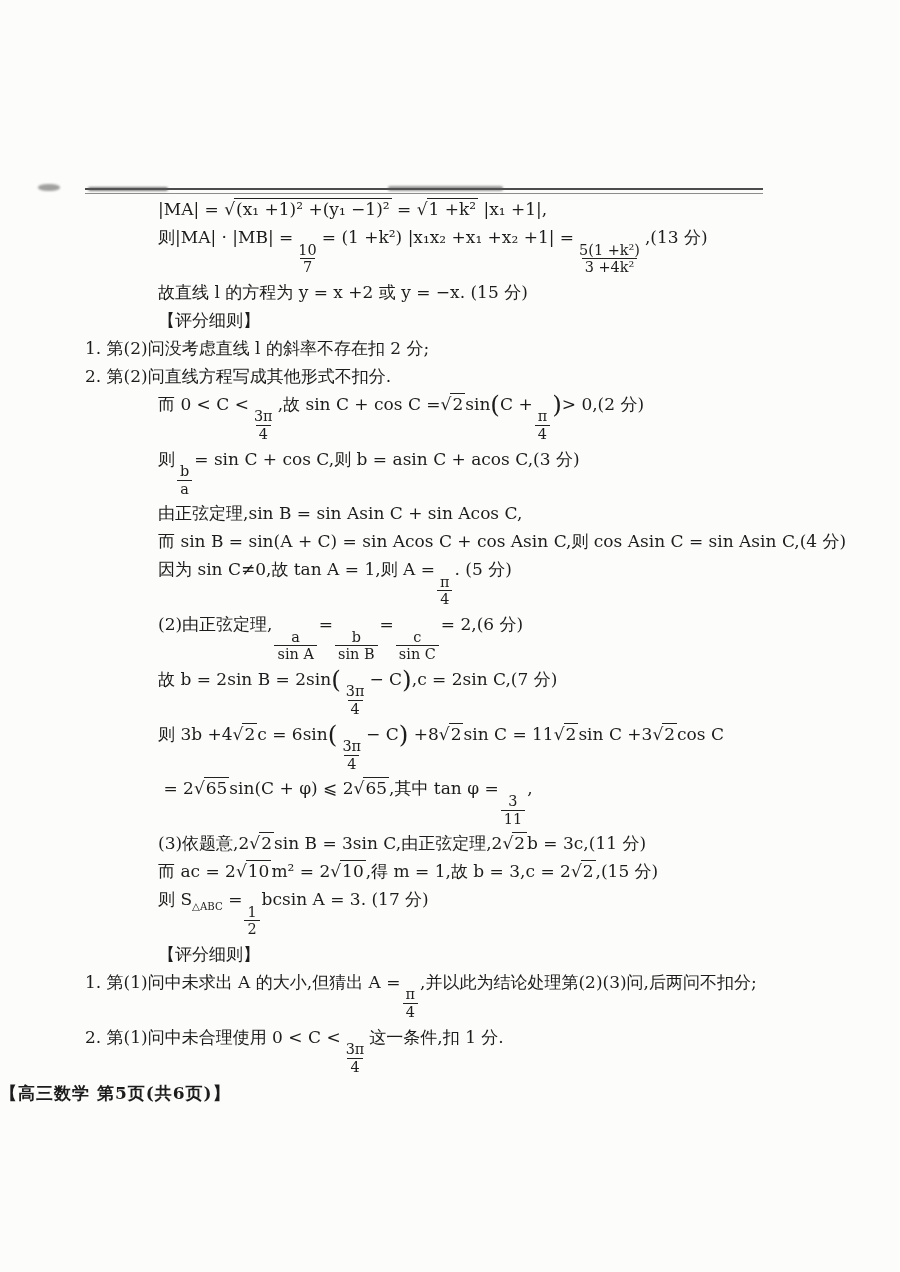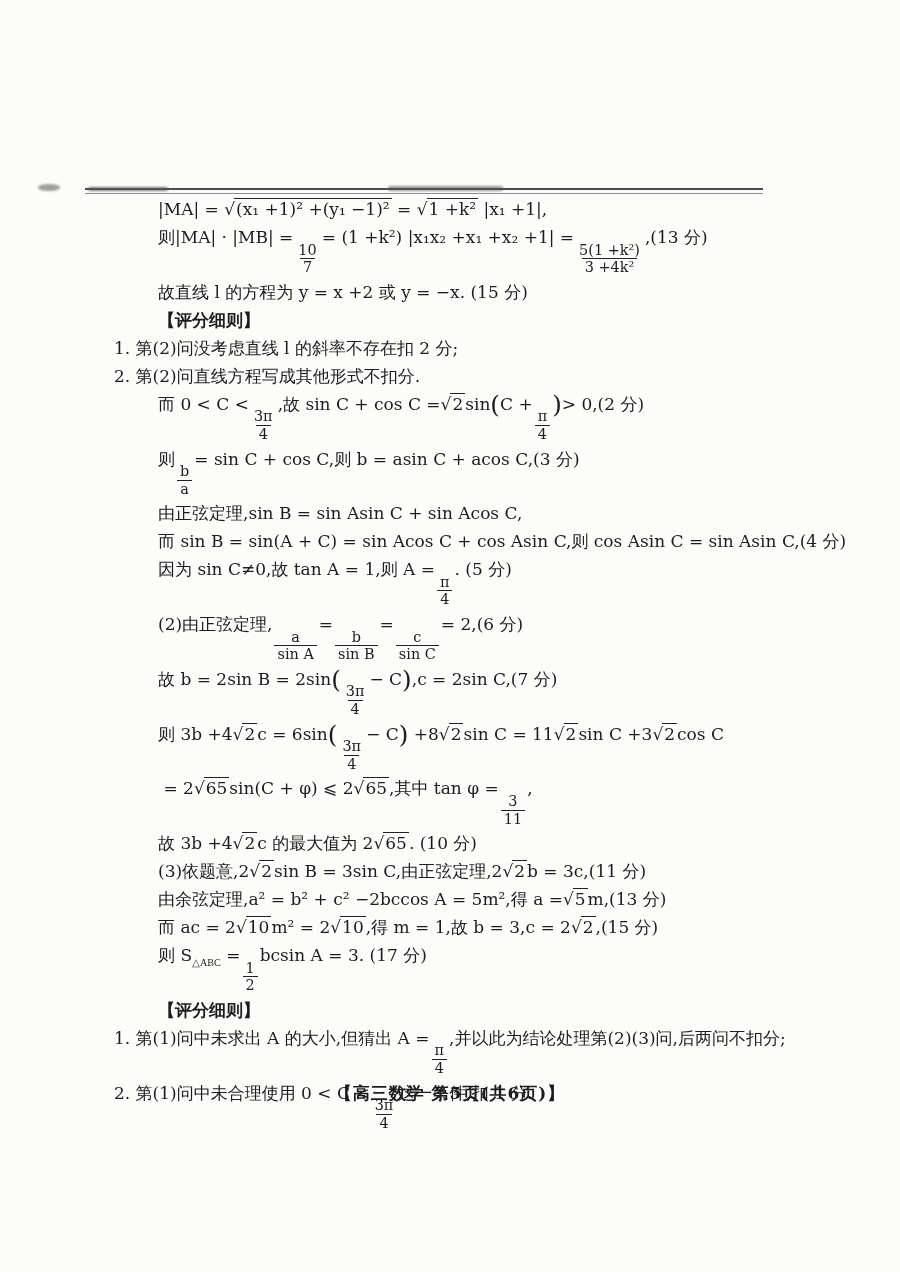--- a/index.html
+++ b/index.html
@@ -6,33 +6,33 @@
   .page{position:relative;width:900px;height:1272px;margin:0 auto;background:#fcfcfa;
         font-family:"DejaVu Serif","Liberation Serif",serif;color:#1c1c1c;overflow:hidden;}
   .rule{position:absolute;left:85px;top:188px;width:678px;height:3px;
         border-top:2px solid #4c4c4c;border-bottom:1px solid #8d8d8d;}
   .artifact{position:absolute;background:#555;border-radius:45%;filter:blur(1px);}
   .a1{left:38px;top:184px;width:22px;height:7px;opacity:.55;}
   .a2{left:88px;top:187px;width:80px;height:4px;opacity:.75;border-radius:2px;}
   .a3{left:388px;top:186px;width:115px;height:5px;opacity:.6;border-radius:2px;}
   .content{position:absolute;top:197px;left:0;width:860px;}
   .line{font-size:17px;line-height:24px;margin:0 0 4px 158px;white-space:pre-wrap;}
-  .heading{font-weight:bold;margin-top:2px;}
-  .item{margin-left:114px;}
+  .heading{font-weight:normal;margin-top:2px;}
+  .item{margin-left:85px;}
   .outdent{margin-left:136px;}
   .frac{display:inline-flex;flex-direction:column;align-items:center;vertical-align:-0.8em;
         font-size:0.85em;line-height:1.15;margin:0 2px;text-align:center;}
   .frac .num{padding:0 3px;}
   .frac .den{border-top:1.3px solid #222;padding:0 3px;}
   .sqrt{white-space:nowrap;}
   .rsign{letter-spacing:-1px;}
   .rbody{border-top:1.3px solid #222;padding:0 2px;}
   .bigp{font-size:145%;line-height:1;vertical-align:-0.12em;font-weight:300;}
-  .msub{font-size:0.6em;vertical-align:-0.45em;font-family:Liberation Serif, serif;}
-  .footer{position:absolute;top:1082px;left:0;width:900px;text-align:center;
+  .msub{font-size:0.6em;vertical-align:-0.45em;}
+  .footer{position:absolute;top:1082px;left:0;width:900px;text-align:left;
           font-size:17px;font-weight:bold;letter-spacing:1px;}
 </style>
 </head>
 <body>
 
 <div class="page">
   <div class="rule"></div>
   <div class="artifact a1"></div>
   <div class="artifact a2"></div>
   <div class="artifact a3"></div>
@@ -46,23 +46,21 @@
       <div class="line item">2. 第(2)问直线方程写成其他形式不扣分.</div>
       <div class="line formula">而 0 &lt; C &lt;<span class="frac"><span class="num">3π</span><span class="den">4</span></span>,故 sin C + cos C =<span class="sqrt"><span class="rsign">√</span><span class="rbody">2</span></span>sin<span class="bigp">(</span>C +<span class="frac"><span class="num">π</span><span class="den">4</span></span><span class="bigp">)</span>&gt; 0,(2 分)</div>
       <div class="line formula">则<span class="frac"><span class="num">b</span><span class="den">a</span></span>= sin C + cos C,则 b = asin C + acos C,(3 分)</div>
       <div class="line plain">由正弦定理,sin B = sin Asin C + sin Acos C,</div>
       <div class="line plain">而 sin B = sin(A + C) = sin Acos C + cos Asin C,则 cos Asin C = sin Asin C,(4 分)</div>
       <div class="line formula">因为 sin C≠0,故 tan A = 1,则 A =<span class="frac"><span class="num">π</span><span class="den">4</span></span>. (5 分)</div>
       <div class="line formula">(2)由正弦定理,<span class="frac"><span class="num">a</span><span class="den">sin A</span></span>=<span class="frac"><span class="num">b</span><span class="den">sin B</span></span>=<span class="frac"><span class="num">c</span><span class="den">sin C</span></span>= 2,(6 分)</div>
       <div class="line formula">故 b = 2sin B = 2sin<span class="bigp">(</span><span class="frac"><span class="num">3π</span><span class="den">4</span></span>− C<span class="bigp">)</span>,c = 2sin C,(7 分)</div>
       <div class="line formula">则 3b +4<span class="sqrt"><span class="rsign">√</span><span class="rbody">2</span></span>c = 6sin<span class="bigp">(</span><span class="frac"><span class="num">3π</span><span class="den">4</span></span>− C<span class="bigp">)</span> +8<span class="sqrt"><span class="rsign">√</span><span class="rbody">2</span></span>sin C = 11<span class="sqrt"><span class="rsign">√</span><span class="rbody">2</span></span>sin C +3<span class="sqrt"><span class="rsign">√</span><span class="rbody">2</span></span>cos C</div>
       <div class="line formula"> = 2<span class="sqrt"><span class="rsign">√</span><span class="rbody">65</span></span>sin(C + φ) ⩽ 2<span class="sqrt"><span class="rsign">√</span><span class="rbody">65</span></span>,其中 tan φ =<span class="frac"><span class="num">3</span><span class="den">11</span></span>,</div>
-      <div class="line plain">故 3b +4<span class="sqrt"><span class="rsign">√</span><span class="rbody">2</span></span>c 的最大值为 2<span class="sqrt"><span class="rsign">√</span><span class="rbody">65</span></span>. (10 分)</div>
       <div class="line plain">(3)依题意,2<span class="sqrt"><span class="rsign">√</span><span class="rbody">2</span></span>sin B = 3sin C,由正弦定理,2<span class="sqrt"><span class="rsign">√</span><span class="rbody">2</span></span>b = 3c,(11 分)</div>
-      <div class="line plain">由余弦定理,a² = b² + c² −2bccos A = 5m²,得 a =<span class="sqrt"><span class="rsign">√</span><span class="rbody">5</span></span>m,(13 分)</div>
       <div class="line plain">而 ac = 2<span class="sqrt"><span class="rsign">√</span><span class="rbody">10</span></span>m² = 2<span class="sqrt"><span class="rsign">√</span><span class="rbody">10</span></span>,得 m = 1,故 b = 3,c = 2<span class="sqrt"><span class="rsign">√</span><span class="rbody">2</span></span>,(15 分)</div>
       <div class="line formula">则 S<span class="msub">△ABC</span> =<span class="frac"><span class="num">1</span><span class="den">2</span></span>bcsin A = 3. (17 分)</div>
       <div class="line heading">【评分细则】</div>
       <div class="line formula item">1. 第(1)问中未求出 A 的大小,但猜出 A =<span class="frac"><span class="num">π</span><span class="den">4</span></span>,并以此为结论处理第(2)(3)问,后两问不扣分;</div>
       <div class="line formula item">2. 第(1)问中未合理使用 0 &lt; C &lt;<span class="frac"><span class="num">3π</span><span class="den">4</span></span>这一条件,扣 1 分.</div>
     </div>
 
   <div class="footer">【高三数学  第5页(共6页)】</div>
 </div>
 

